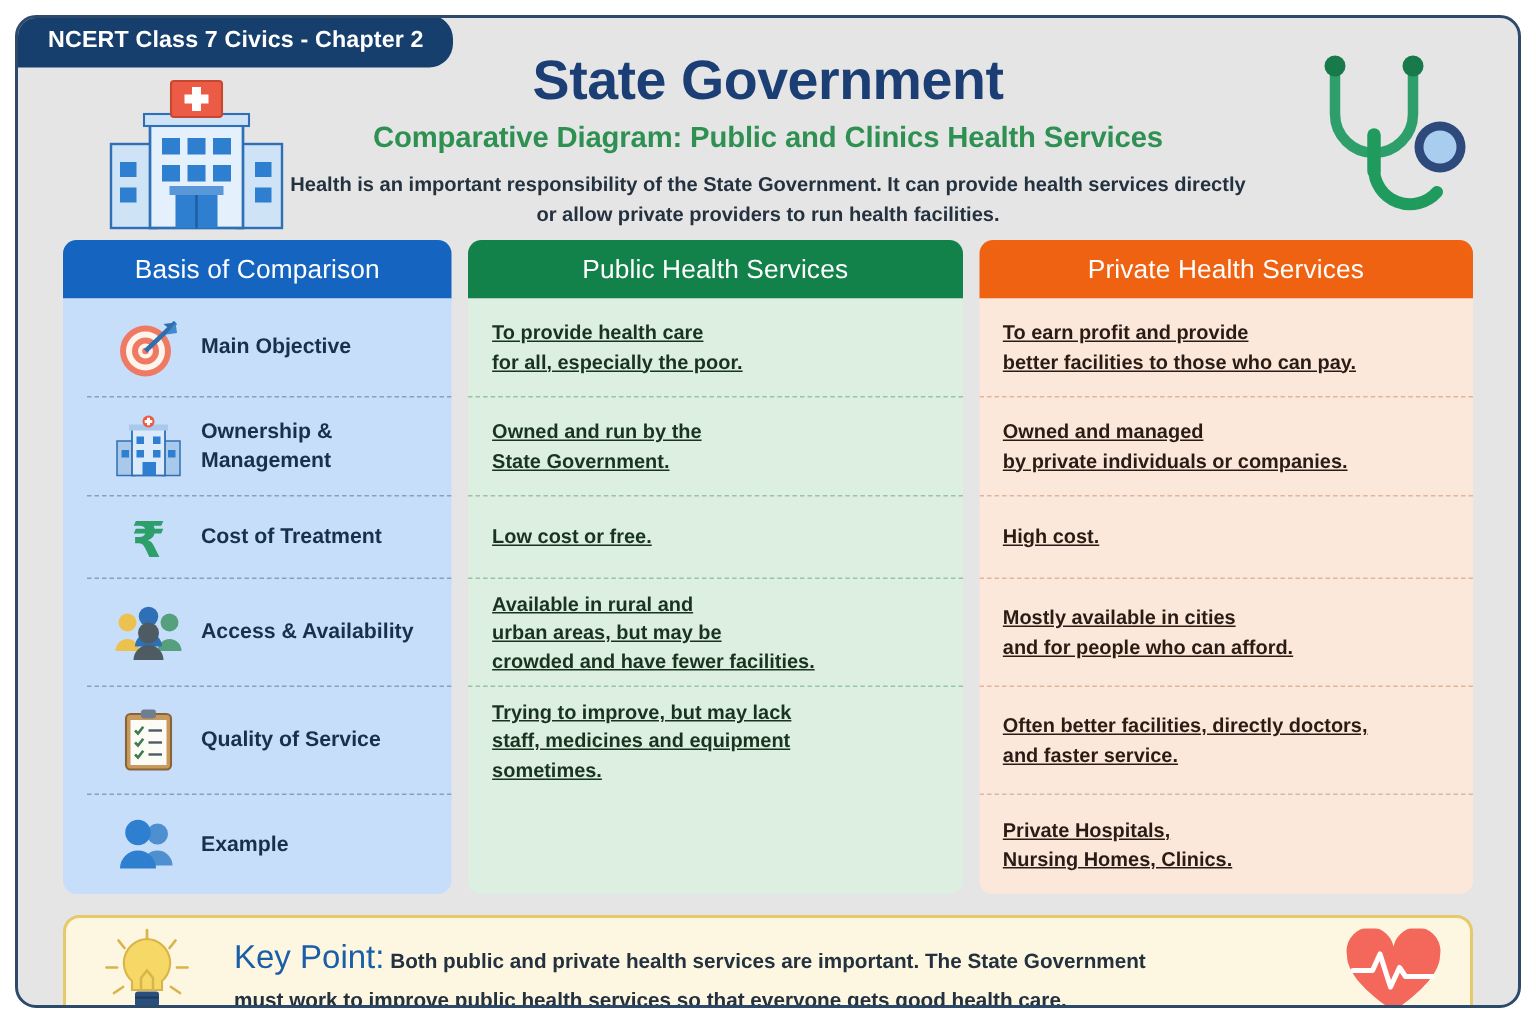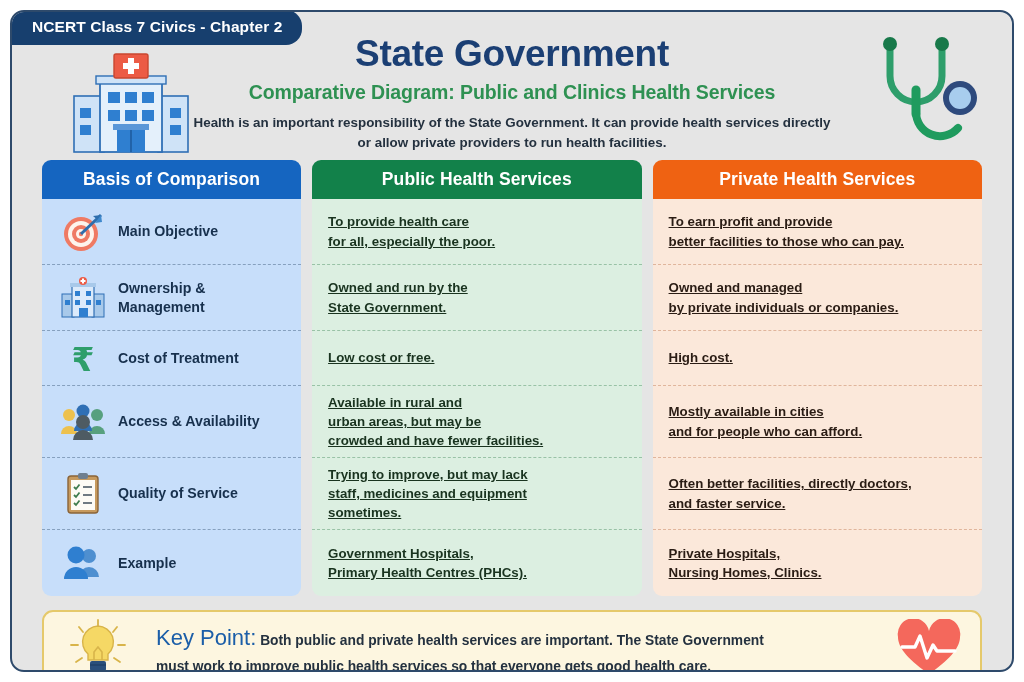--- a/index.html
+++ b/index.html
@@ -112,34 +112,34 @@
   .col-public  { width: 337px; }
   .col-private { width: 337px; justify-content: center; }
 
   .col-head {
     height: 39px;
     display: flex;
     align-items: center;
     justify-content: center;
     color: #ffffff;
     font-size: 17.5px;
-    font-weight: bold;
+    font-weight: normal;
     border-radius: 9px 9px 0 0;
     letter-spacing: .1px;
   }
   .head-basis   { background: #1565c0; }
   .head-public  { background: #12814a; }
   .head-private { background: #ef6212; }
 
   .col-body {
     flex: 1;
     border-radius: 0 0 9px 9px;
     overflow: hidden;
   }
-  .body-basis   { background: #c7defa; }
+  .body-basis   { background: #c7defa; padding-left: 16px; }
   .body-public  { background: #dcefe1; }
   .body-private { background: #fbe8da; }
 
   .cell {
     display: flex;
     align-items: center;
     padding: 0 16px;
     border-bottom: 1px dashed rgba(80,110,140,.55);
   }
   .body-public .cell  { border-bottom-color: rgba(70,140,95,.45); }
@@ -405,26 +405,20 @@
         </div>
 
         <div class="cell h-4">
           <div class="txt txt-public">
             <div>Trying to improve, but may lack</div>
             <div>staff, medicines and equipment</div>
             <div>sometimes.</div>
           </div>
         </div>
 
-        <div class="cell h-5">
-          <div class="txt txt-public">
-            <div>Government Hospitals,</div>
-            <div>Primary Health Centres (PHCs).</div>
-          </div>
-        </div>
 
       </div>
     </div>
 
     <div class="col col-private">
       <div class="col-head head-private">Private Health Services</div>
       <div class="col-body body-private">
 
         <div class="cell h-0">
           <div class="txt txt-private">

